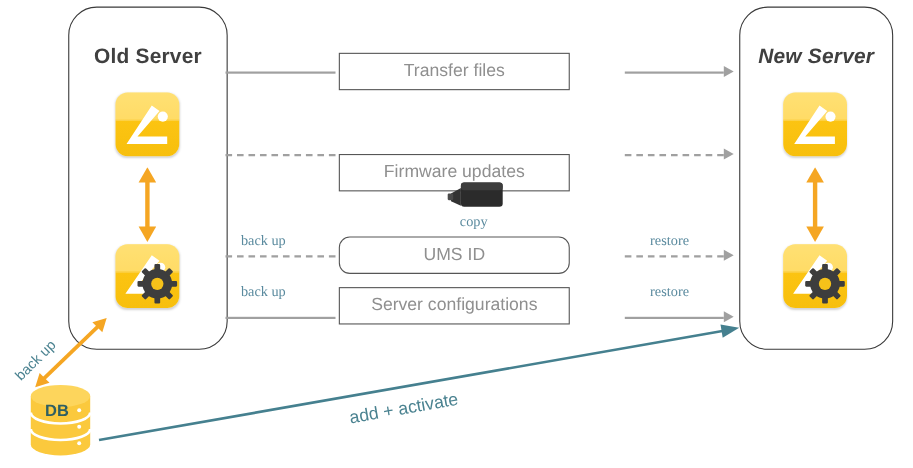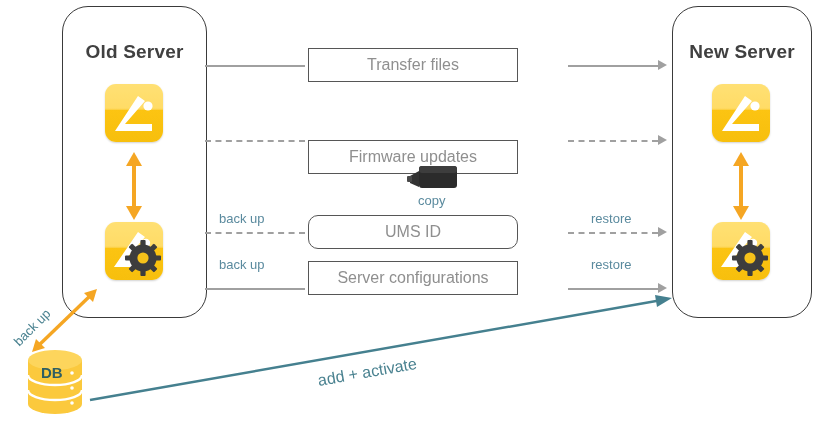--- a/index.html
+++ b/index.html
@@ -21,21 +21,21 @@
 
   
   .server-box {
     position: absolute;
     border: 1.4px solid #3a3a3a;
     border-radius: 26px;
     background: #ffffff;
     box-sizing: border-box;
   }
   #old-server-box { left: 62px;  top: 6px;  width: 145px; height: 312px; }
-  #new-server-box { left: 672px; top: 6px;  width: 140px; height: 312px; }
+  #new-server-box { left: 672px; top: 6px;  width: 140px; height: 312px; font-style: italic; }
 
   .server-title {
     position: absolute;
     width: 100%;
     text-align: center;
     top: 34px;
     font-size: 19px;
     font-weight: bold;
     color: #404040;
     letter-spacing: 0.2px;
@@ -102,20 +102,21 @@
     border-bottom: 5px solid transparent;
     border-left: 9px solid #a0a0a0;
   }
 
   
   .caption {
     position: absolute;
     font-size: 13px;
     color: #5a8a9e;
     white-space: nowrap;
+    font-family: Liberation Serif, serif;
   }
 
   
   #usb-stick { position: absolute; }
 
   
   #db-cylinder { position: absolute; }
 
   
   .rot-label {

